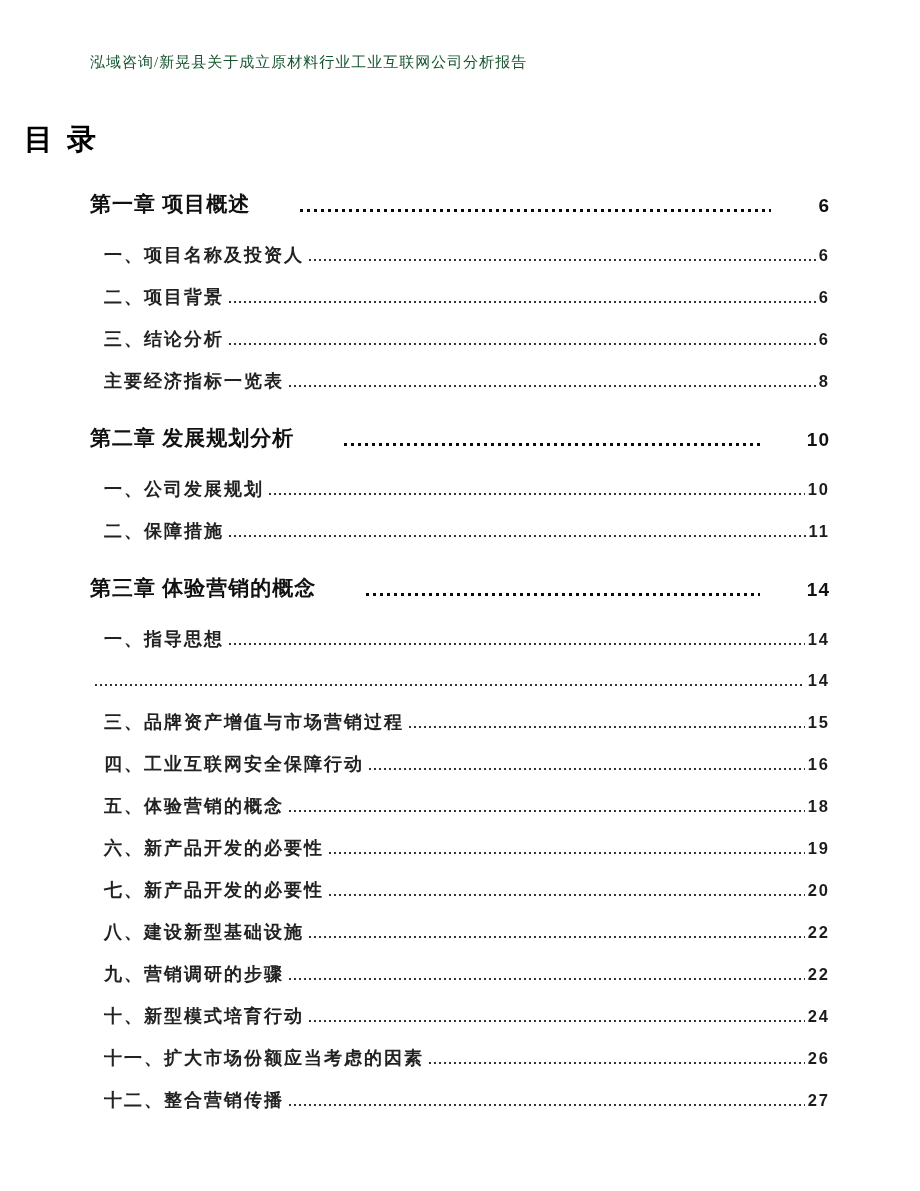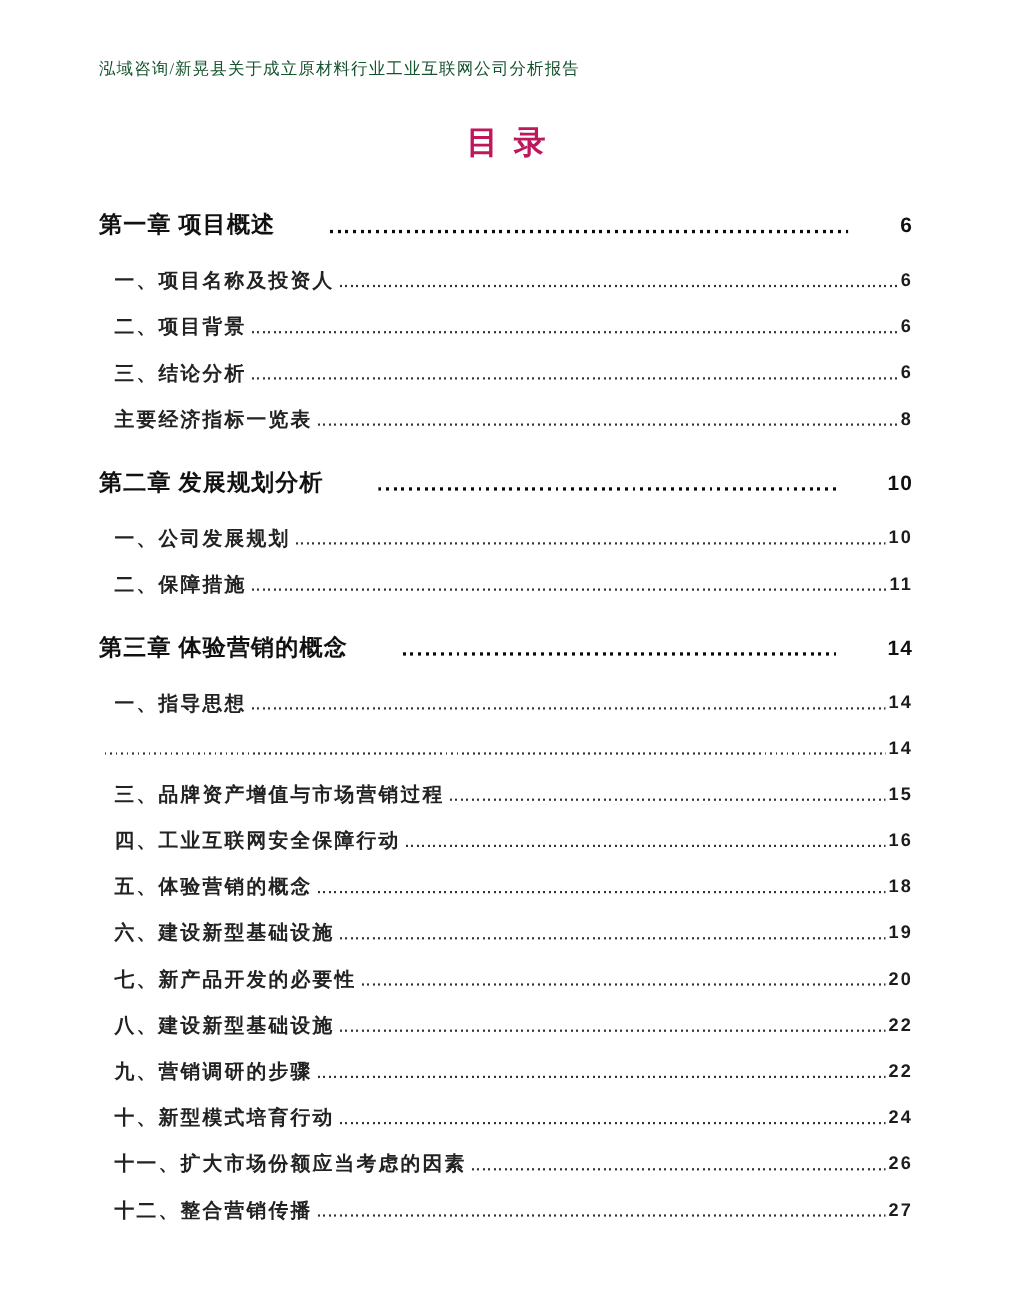--- a/index.html
+++ b/index.html
@@ -23,27 +23,26 @@
     font-size: 15px;
     letter-spacing: 1px;
     color: #14532d;
     white-space: nowrap;
   }
   .toc-title {
     position: absolute;
     left: 0;
     right: 0;
     top: 110px;
-    margin: 0;
-    text-align: center;
+    margin: 10px;
     font-size: 29px;
     font-weight: bold;
     letter-spacing: 14px;
     text-indent: 14px;
-    color: #be185d;
+    color: #000000;
   }
   .toc {
     position: absolute;
     left: 90px;
     top: 190px;
     width: 740px;
   }
   .toc-row {
     display: flex;
     align-items: flex-end;
@@ -176,21 +175,21 @@
         <span class="label">四、工业互联网安全保障行动</span>
         <span class="leader"></span>
         <span class="page-num">16</span>
       </div>
       <div class="toc-row item">
         <span class="label">五、体验营销的概念</span>
         <span class="leader"></span>
         <span class="page-num">18</span>
       </div>
       <div class="toc-row item">
-        <span class="label">六、建设新型基础设施</span>
+        <span class="label">六、新产品开发的必要性</span>
         <span class="leader"></span>
         <span class="page-num">19</span>
       </div>
       <div class="toc-row item">
         <span class="label">七、新产品开发的必要性</span>
         <span class="leader"></span>
         <span class="page-num">20</span>
       </div>
       <div class="toc-row item">
         <span class="label">八、建设新型基础设施</span>

